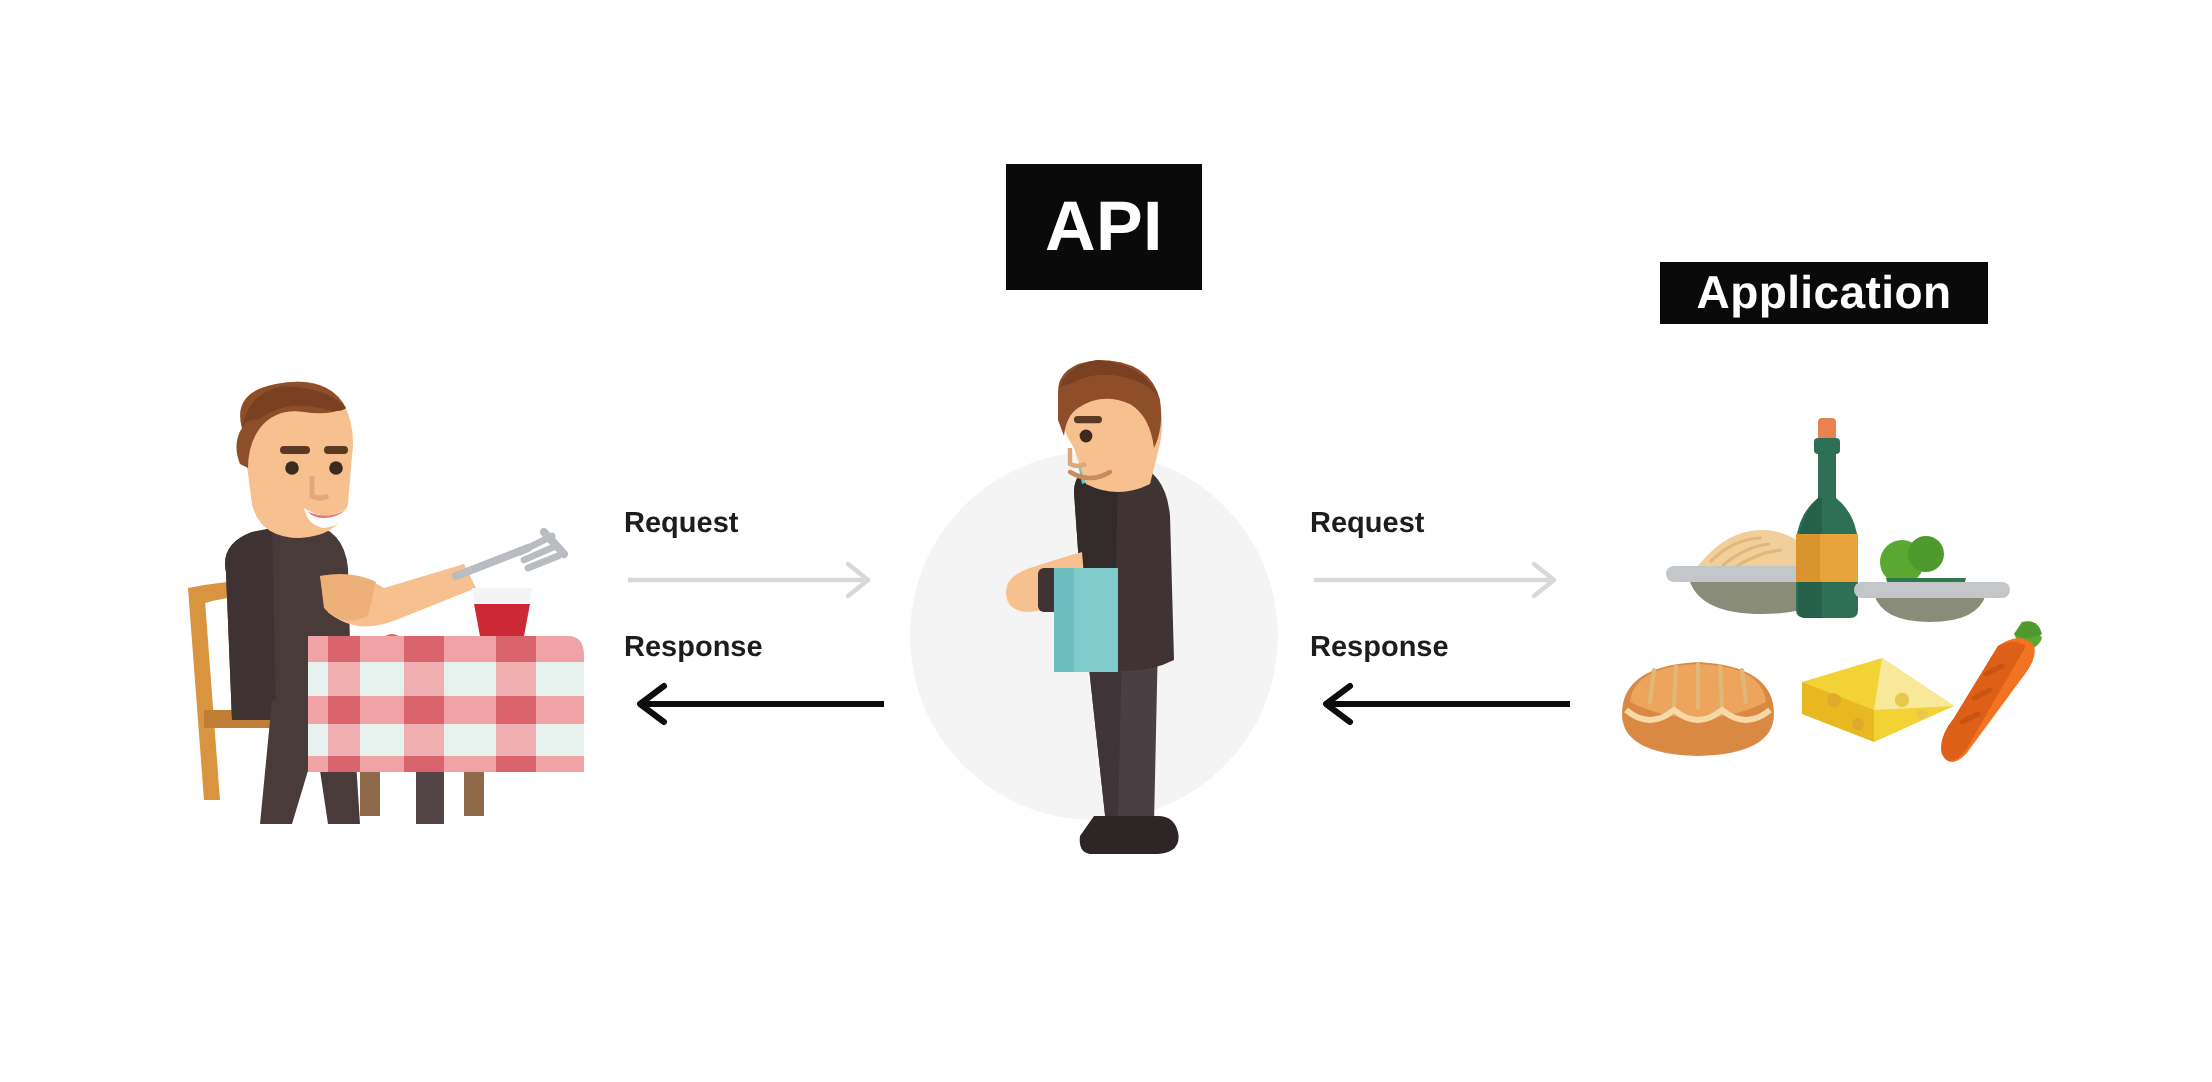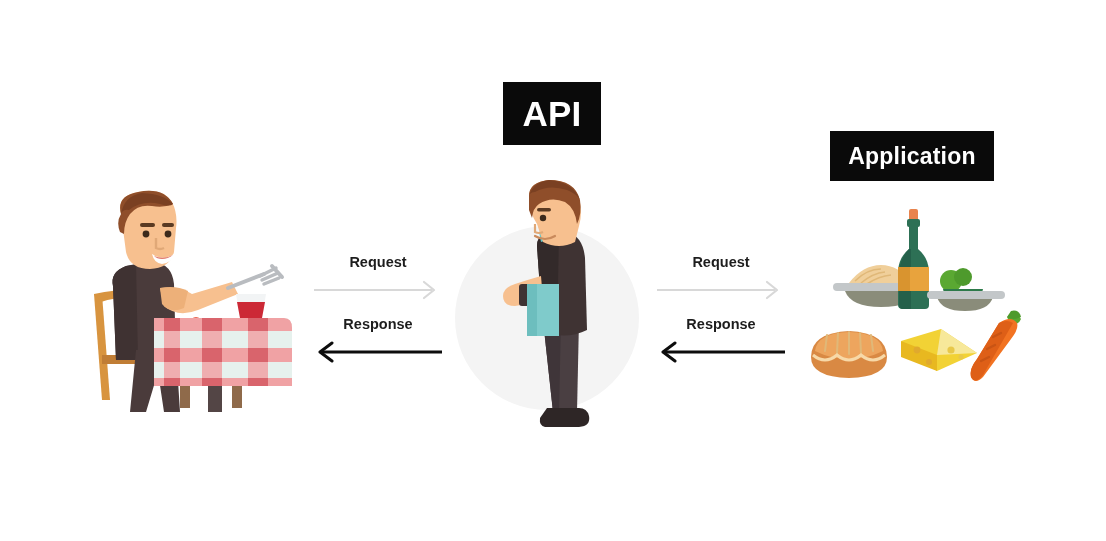--- a/index.html
+++ b/index.html
@@ -43,32 +43,32 @@
     left: 503px;
     top: 82px;
     width: 98px;
     height: 63px;
     font-size: 35px;
   }
   .chip-application {
     left: 830px;
     top: 131px;
     width: 164px;
-    height: 50px;
+    height: 31px;
     font-size: 23px;
   }
   
   .arrow-group {
     position: absolute;
   }
   .arrow-label {
     position: absolute;
     left: 0;
     width: 100%;
-    text-align: center;
+    text-align: left;
     font-size: 14.5px;
     font-weight: bold;
     color: #1d1d1d;
     line-height: 1;
     white-space: nowrap;
   }
   .arrow-svg {
     position: absolute;
     left: 0;
     display: block;

